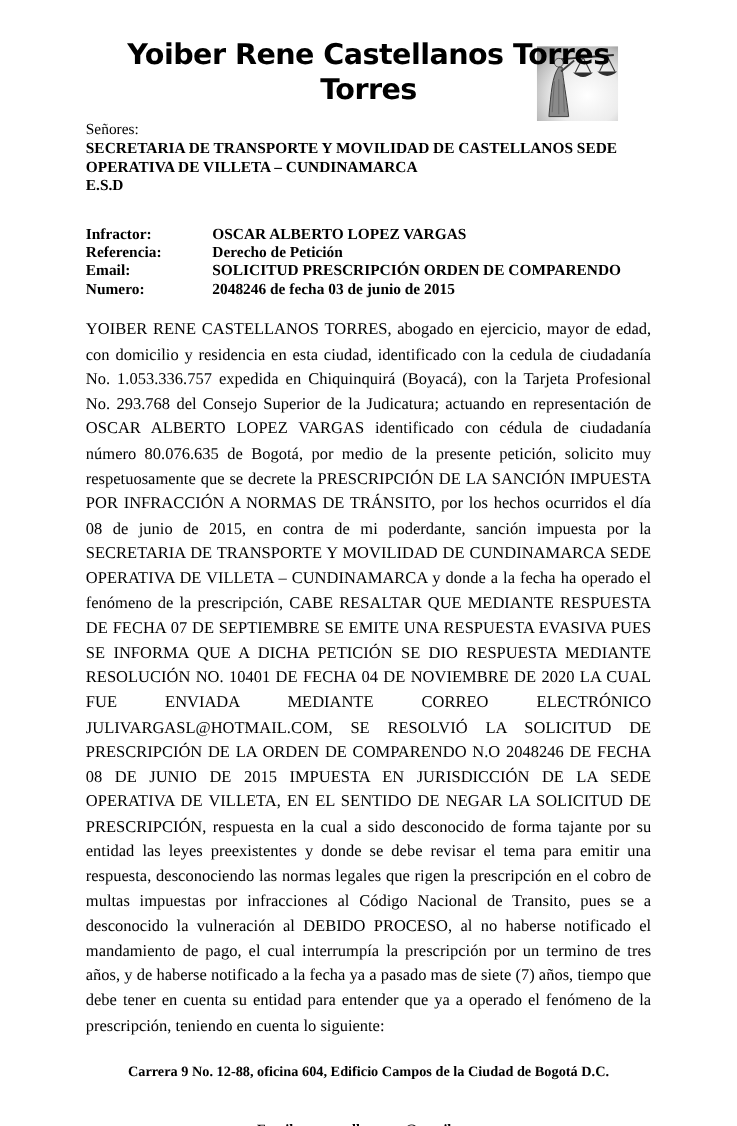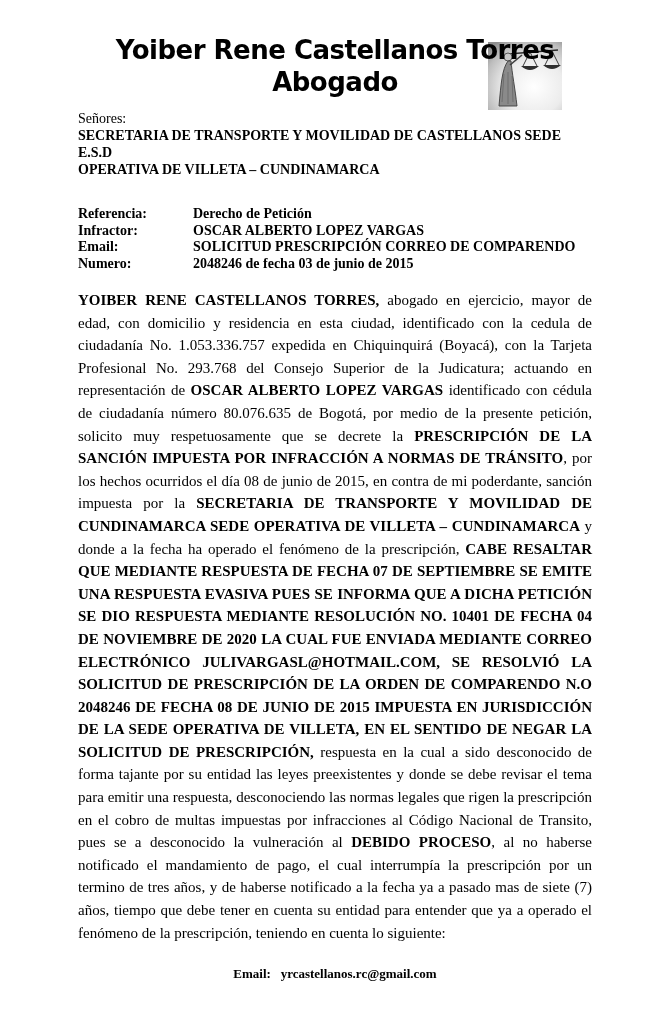--- a/index.html
+++ b/index.html
@@ -33,21 +33,21 @@
   .reference { position: absolute; top: 206px; left: 78px; width: 514px; font-size: 14px; line-height: 16.5px; font-weight: 700; }
   .ref-row { display: flex; }
   .ref-label { width: 115px; flex: 0 0 115px; }
   .ref-value { flex: 1; }
 
   
   .body-text {
     position: absolute; top: 289px; left: 78px; width: 514px;
     font-size: 15px; line-height: 22.6px; text-align: justify;
   }
-  .body-text b { font-weight: 700; }
+  .body-text b { font-weight: 400; }
 
   
   .footer {
     position: absolute; top: 930px; left: 0; width: 670px;
     text-align: center; font-weight: 700; font-size: 13px; line-height: 17.5px;
     white-space: pre-wrap;
   }
 </style>
 </head>
 <body>
@@ -71,49 +71,50 @@
         <path d="M33 24 Q42 32 51 24 Z" fill="#2e2e2e"></path>
         <path d="M64 9 L57 23 M64 9 L71 23" stroke="#3a3a3a" stroke-width="1"></path>
         <path d="M55 23 Q64 31 73 23 Z" fill="#2e2e2e"></path>
         <circle cx="20" cy="15" r="4" fill="#c9c9c9" stroke="#4a4a4a" stroke-width="0.9"></circle>
         <path d="M20 19 C14 27 13 42 11 64 L29 64 C27 46 24 31 23 19 Z" fill="#8a8a8a" stroke="#3d3d3d" stroke-width="0.9"></path>
         <path d="M22 23 L34 13" stroke="#3d3d3d" stroke-width="1.6" fill="none"></path>
         <path d="M16 32 L14 60 M20 30 L20 62 M24 34 L25 60" stroke="#5c5c5c" stroke-width="0.6" fill="none"></path>
       </svg>
     </div>
     <h1 class="attorney-name">Yoiber Rene Castellanos Torres</h1>
-    <div class="attorney-title">Abogado</div>
+    <div class="attorney-title">Torres</div>
   </header>
 
   <section class="addressee">
     <div class="salutation">Señores:</div>
     <div class="addr-bold">SECRETARIA DE TRANSPORTE Y MOVILIDAD DE CASTELLANOS SEDE</div>
+    <div class="addr-bold">OPERATIVA DE VILLETA – CUNDINAMARCA</div>
     <div class="addr-bold">E.S.D</div>
-    <div class="addr-bold">OPERATIVA DE VILLETA – CUNDINAMARCA</div>
   </section>
 
   <section class="reference">
+    <div class="ref-row">
+      <span class="ref-label">Infractor:</span>
+      <span class="ref-value">OSCAR ALBERTO LOPEZ VARGAS</span>
+    </div>
     <div class="ref-row">
       <span class="ref-label">Referencia:</span>
       <span class="ref-value">Derecho de Petición</span>
     </div>
     <div class="ref-row">
-      <span class="ref-label">Infractor:</span>
-      <span class="ref-value">OSCAR ALBERTO LOPEZ VARGAS</span>
-    </div>
-    <div class="ref-row">
       <span class="ref-label">Email:</span>
-      <span class="ref-value">SOLICITUD PRESCRIPCIÓN CORREO DE COMPARENDO</span>
+      <span class="ref-value">SOLICITUD PRESCRIPCIÓN ORDEN DE COMPARENDO</span>
     </div>
     <div class="ref-row">
       <span class="ref-label">Numero:</span>
       <span class="ref-value">2048246 de fecha 03 de junio de 2015</span>
     </div>
   </section>
 
   <section class="body-text"><b>YOIBER RENE CASTELLANOS TORRES,</b><span> abogado en ejercicio, mayor de edad, con domicilio y residencia en esta ciudad, identificado con la cedula de ciudadanía No. 1.053.336.757 expedida en Chiquinquirá (Boyacá), con la Tarjeta Profesional No. 293.768 del Consejo Superior de la Judicatura; actuando en representación de </span><b>OSCAR ALBERTO LOPEZ VARGAS</b><span> identificado con cédula de ciudadanía número 80.076.635 de Bogotá, por medio de la presente petición, solicito muy respetuosamente que se decrete la </span><b>PRESCRIPCIÓN DE LA SANCIÓN IMPUESTA POR INFRACCIÓN A NORMAS DE TRÁNSITO</b><span>, por los hechos ocurridos el día 08 de junio de 2015, en contra de mi poderdante, sanción impuesta por la </span><b>SECRETARIA DE TRANSPORTE Y MOVILIDAD DE CUNDINAMARCA SEDE OPERATIVA DE VILLETA – CUNDINAMARCA</b><span> y donde a la fecha ha operado el fenómeno de la prescripción, </span><b>CABE RESALTAR QUE MEDIANTE RESPUESTA DE FECHA 07 DE SEPTIEMBRE SE EMITE UNA RESPUESTA EVASIVA PUES SE INFORMA QUE A DICHA PETICIÓN SE DIO RESPUESTA MEDIANTE RESOLUCIÓN NO. 10401 DE FECHA 04 DE NOVIEMBRE DE 2020 LA CUAL FUE ENVIADA MEDIANTE CORREO ELECTRÓNICO JULIVARGASL@HOTMAIL.COM, SE RESOLVIÓ LA SOLICITUD DE PRESCRIPCIÓN DE LA ORDEN DE COMPARENDO N.O 2048246 DE FECHA 08 DE JUNIO DE 2015 IMPUESTA EN JURISDICCIÓN DE LA SEDE OPERATIVA DE VILLETA, EN EL SENTIDO DE NEGAR LA SOLICITUD DE PRESCRIPCIÓN,</b><span> respuesta en la cual a sido desconocido de forma tajante por su entidad las leyes preexistentes y donde se debe revisar el tema para emitir una respuesta, desconociendo las normas legales que rigen la prescripción en el cobro de multas impuestas por infracciones al Código Nacional de Transito,  pues se a desconocido la vulneración al </span><b>DEBIDO PROCESO</b><span>, al no haberse notificado el mandamiento de pago, el cual interrumpía la prescripción por un termino de tres años, y de haberse notificado a la fecha ya a pasado mas de siete (7) años, tiempo que debe tener en cuenta su entidad para entender que ya a operado el fenómeno de la prescripción, teniendo en cuenta lo siguiente:</span></section>
 
   <footer class="footer">
+    <div>Carrera 9 No. 12-88, oficina 604, Edificio Campos de la Ciudad de Bogotá D.C.</div>
     <div>Email:   yrcastellanos.rc@gmail.com</div>
     
   </footer>
 
 </div>
 
 </body></html>

